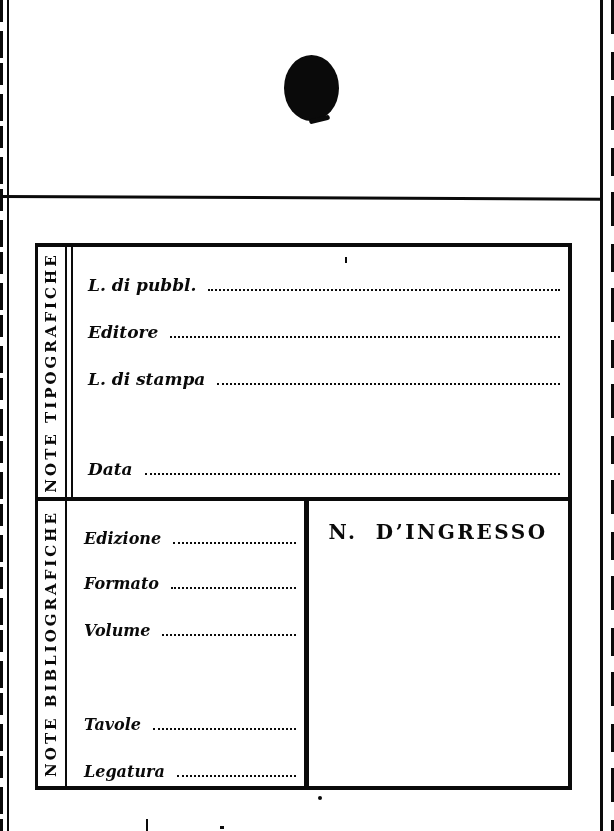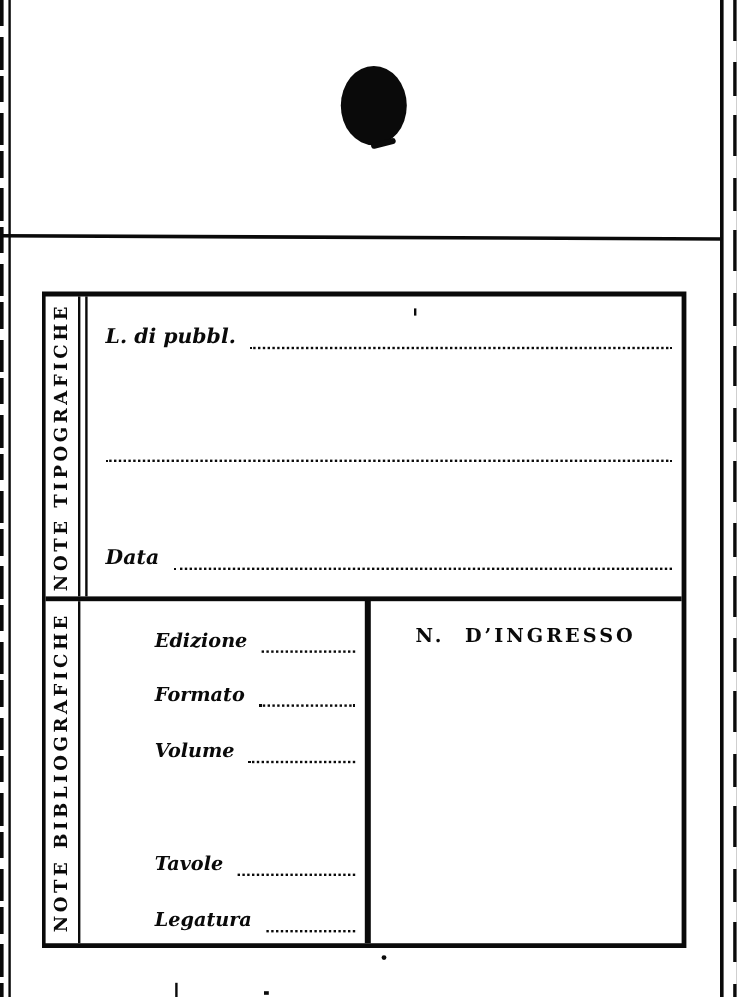--- a/index.html
+++ b/index.html
@@ -63,37 +63,37 @@
   .vlabel{
     position:absolute;
     transform:rotate(-90deg);transform-origin:0 0;
     display:flex;align-items:center;justify-content:center;
     font-weight:bold;font-size:15px;letter-spacing:3px;white-space:nowrap;
   }
   .vlabel-top{left:0;top:249px;width:247px;height:26px;}
   .vlabel-bottom{left:0;top:539px;width:285px;height:26px;}
 
   .frow{
-    position:absolute;display:flex;height:23px;
+    position:absolute;display:flex;align-items:flex-end;height:23px;
   }
   .frow-u{left:50px;width:472px;}
   .frow-l{left:46px;width:212px;}
   .flabel{
     font-style:italic;font-weight:bold;white-space:nowrap;
     padding-right:12px;line-height:1.1;
   }
   .frow-u .flabel{font-size:17px;}
-  .frow-l .flabel{font-size:16px;margin-left:45px;}
+  .frow-l .flabel{font-size:16px;}
   .leader{
     flex:1;border-bottom:2px dotted var(--ink);
     margin-bottom:4px;min-width:20px;
   }
   .ingresso-title{
     position:absolute;left:271px;top:273px;width:258px;
-    text-align:center;font-size:16px;font-weight:bold;
+    text-align:center;font-size:20px;font-weight:bold;
     letter-spacing:2.5px;word-spacing:9px;white-space:nowrap;
   }
 </style>
 </head>
 <body>
 
 <div class="page">
 
   <div class="edge-ragged-left"></div>
   <div class="rule-left"></div>
@@ -111,21 +111,26 @@
 
   <div class="card">
 
     <div class="vrule-double"></div>
     <div class="vlabel vlabel-top">NOTE TIPOGRAFICHE</div>
 
     <div class="frow frow-u" style="top:25px">
       <span class="flabel">L. di pubbl.</span>
       <span class="leader"></span>
     </div>
+    <div class="frow frow-u" style="top:72px">
+      <span class="flabel">Editore</span>
+      <span class="leader"></span>
+    </div>
     <div class="frow frow-u" style="top:119px">
+      <span class="flabel">L. di stampa</span>
       <span class="leader"></span>
     </div>
     <div class="frow frow-u" style="top:209px">
       <span class="flabel">Data</span>
       <span class="leader"></span>
     </div>
 
     <div class="mid-rule"></div>
 
     <div class="vrule-single"></div>

